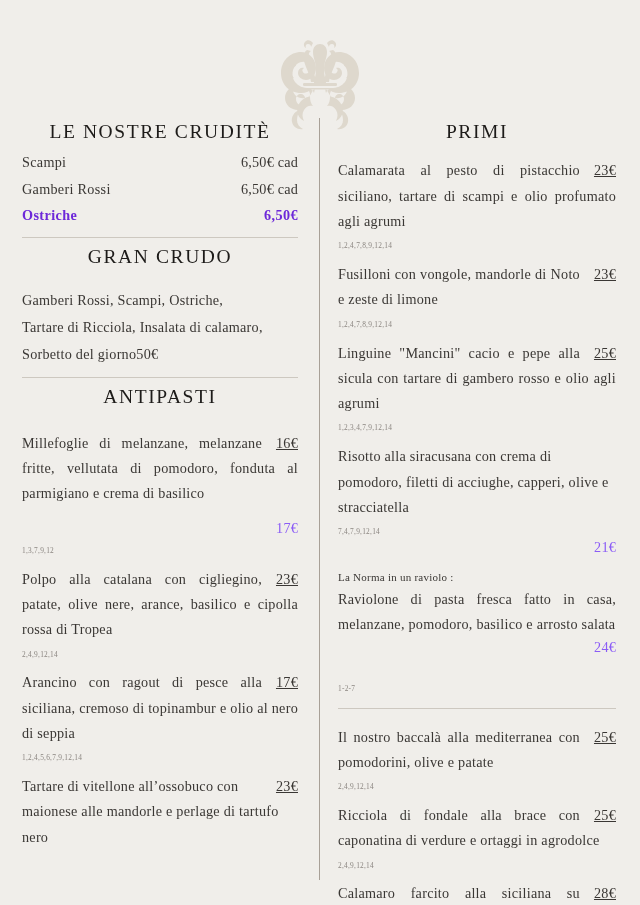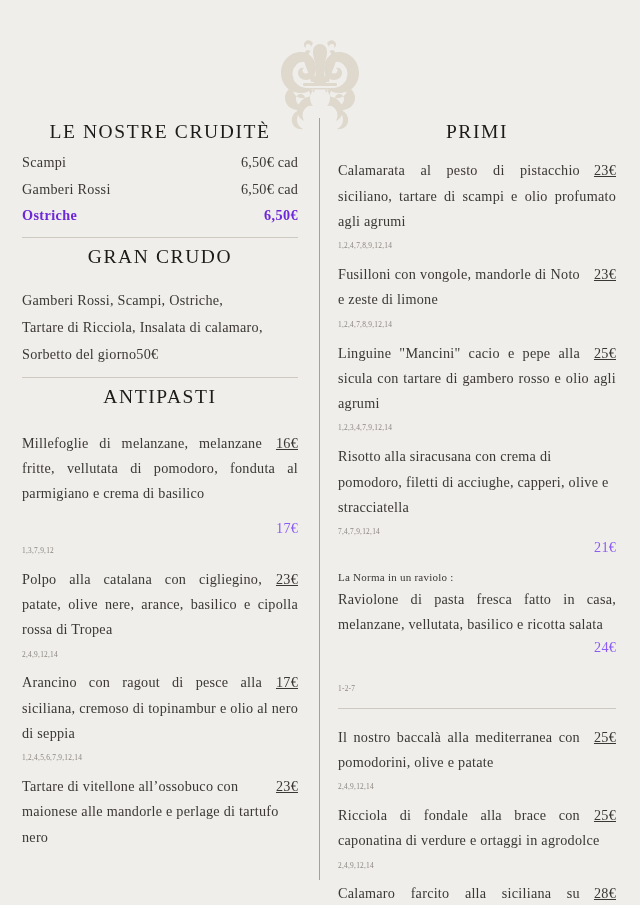--- a/index.html
+++ b/index.html
@@ -283,21 +283,21 @@
       <p class="dish-body noflow">
         <span>Risotto alla siracusana con crema di pomodoro, filetti di acciughe, capperi, olive e stracciatella</span>
       </p>
       <div class="dish-allergens">7,4,7,9,12,14</div>
       <div class="price-own-line">21€</div>
     </div>
 
     <div class="dish">
       <div class="lead-line">La Norma in un raviolo :</div>
       <p class="dish-body">
-        <span>Raviolone di pasta fresca fatto in casa, melanzane, vellutata, basilico e ricotta salata</span>
+        <span>Raviolone di pasta fresca fatto in casa, melanzane, pomodoro, basilico e arrosto salata</span>
       </p>
       <div class="price-own-line">24€</div>
       <div class="dish-allergens" style="margin-top:26px">1-2-7</div>
     </div>
 
     <hr class="rule" style="margin-top:14px">
 
     <div class="gap-sm"></div>
 
     <div class="dish">

